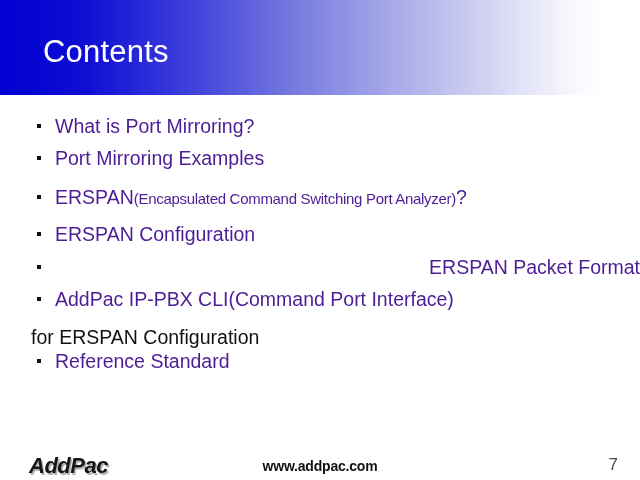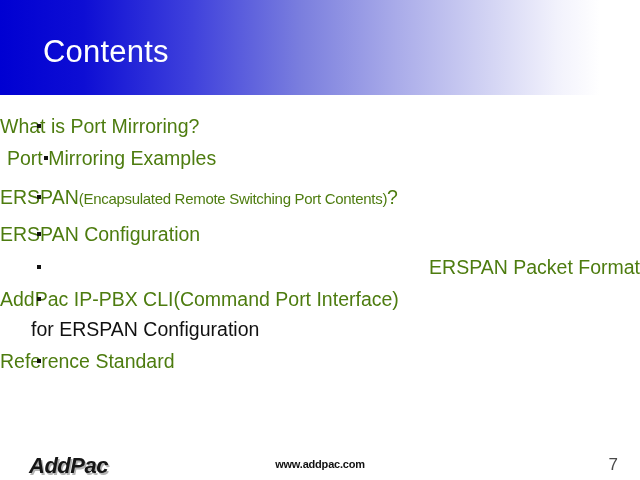--- a/index.html
+++ b/index.html
@@ -49,21 +49,22 @@
 
   
   #content-list {
     position: absolute;
     left: 0;
     top: 104px;
     width: 640px;
   }
   .bullet-row {
     position: relative;
-    color: #4d7c0f;
+    padding-left: 55px;
+    color: #4c1d95;
     font-size: 19.5px;
     line-height: 20px;
     white-space: nowrap;
   }
   .bullet-row .bullet-marker {
     position: absolute;
     left: 37px;
     top: 8px;
     width: 4px;
     height: 4px;
@@ -83,27 +84,27 @@
     position: relative;
     padding-left: 55px;
     color: #111111;
     font-size: 19.5px;
     line-height: 20px;
     white-space: nowrap;
   }
 
   
   #row-0 { margin-top: 12px; }
-  #row-1 { margin-top: 12px; margin-left: 7px; }
+  #row-1 { margin-top: 12px; }
   #row-2 { margin-top: 19px; }
   #row-3 { margin-top: 15px; }
   #row-4 { margin-top: 13px; text-align: right; }
   #row-5 { margin-top: 12px; }
-  #row-5-cont { margin-top: 10px; padding-left: 31px; }
-  #row-6 { margin-top: 12px; }
+  #row-5-cont { margin-top: 18px; padding-left: 31px; }
+  #row-6 { margin-top: 4px; }
 
   
   #footer {
     position: absolute;
     left: 0;
     top: 445px;
     width: 640px;
     height: 35px;
   }
   #brand-logo {
@@ -116,21 +117,21 @@
     color: #161616;
     letter-spacing: -0.5px;
     text-shadow: 1.5px 1.5px 0 rgba(140,140,140,0.65);
   }
   #site-url {
     position: absolute;
     left: 0;
     top: 13px;
     width: 640px;
     text-align: center;
-    font-size: 11px;
+    font-size: 14px;
     font-weight: bold;
     color: #111111;
     letter-spacing: -0.2px;
   }
   #page-number {
     position: absolute;
     right: 22px;
     top: 10px;
     font-size: 17px;
     color: #4a4a4a;
@@ -152,21 +153,21 @@
       <span class="bullet-text">What is Port Mirroring?</span>
     </div>
 
     <div class="bullet-row" id="row-1">
       <span class="bullet-marker"></span>
       <span class="bullet-text">Port Mirroring Examples</span>
     </div>
 
     <div class="bullet-row" id="row-2">
       <span class="bullet-marker"></span>
-      <span class="bullet-text">ERSPAN</span><span class="bullet-sub">(Encapsulated Remote Switching Port Contents)</span><span class="bullet-tail">?</span>
+      <span class="bullet-text">ERSPAN</span><span class="bullet-sub">(Encapsulated Command Switching Port Analyzer)</span><span class="bullet-tail">?</span>
     </div>
 
     <div class="bullet-row" id="row-3">
       <span class="bullet-marker"></span>
       <span class="bullet-text">ERSPAN Configuration</span>
     </div>
 
     <div class="bullet-row" id="row-4">
       <span class="bullet-marker"></span>
       <span class="bullet-text">ERSPAN Packet Format</span>

